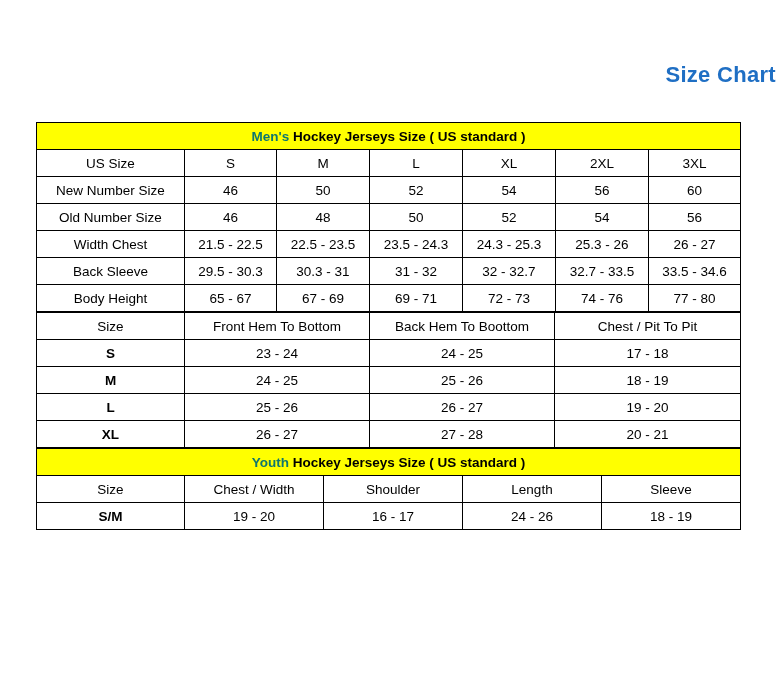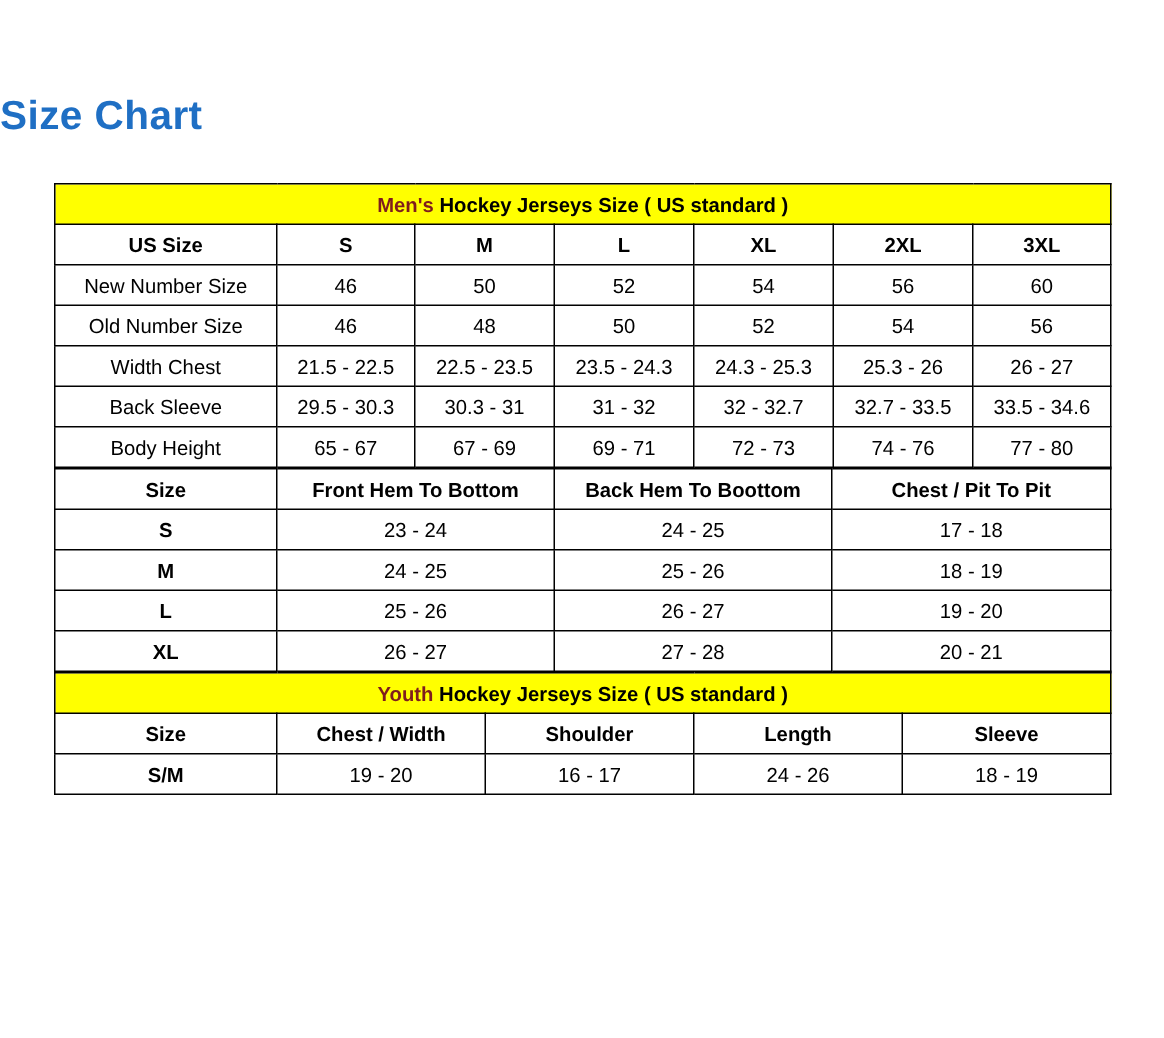--- a/index.html
+++ b/index.html
@@ -14,23 +14,23 @@
     color: #000000;
     overflow: hidden;
   }
   .page {
     position: relative;
     width: 776px;
     height: 692px;
     box-sizing: border-box;
   }
   .title {
-    text-align: left;
+    text-align: right;
     color: #1f6fc4;
-    font-size: 27px;
+    font-size: 22px;
     font-weight: bold;
     letter-spacing: 0.3px;
     padding-top: 62px;
     padding-bottom: 0;
     margin: 0;
   }
   .chart-wrap {
     position: absolute;
     left: 36px;
     top: 122px;
@@ -50,24 +50,24 @@
     padding: 1px 2px;
     box-sizing: border-box;
   }
   .banner {
     background: #ffff00;
     font-weight: bold;
     font-size: 15px;
     height: 31px;
   }
   .banner .accent {
-    color: #7f1d1d;
+    color: #0f766e;
   }
   .hdr {
-    font-weight: bold;
+    font-weight: normal;
   }
   .rowlabel {
     font-weight: normal;
   }
   .bold-cell {
     font-weight: bold;
   }
 </style>
 </head>
 <body>

